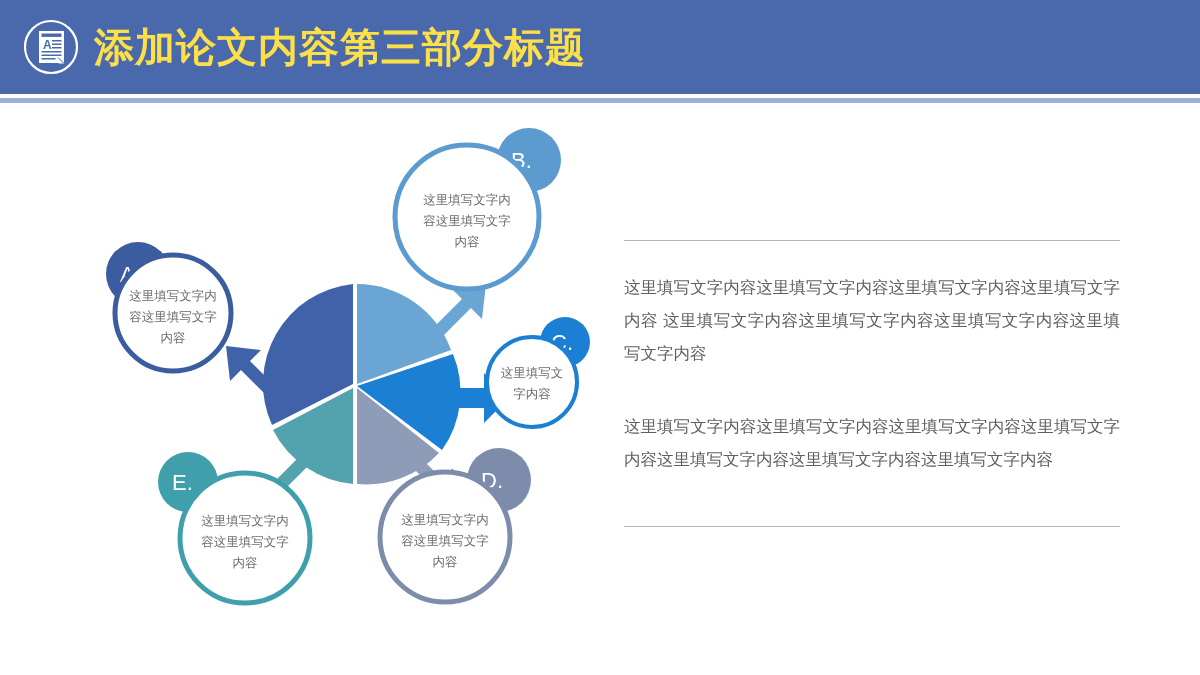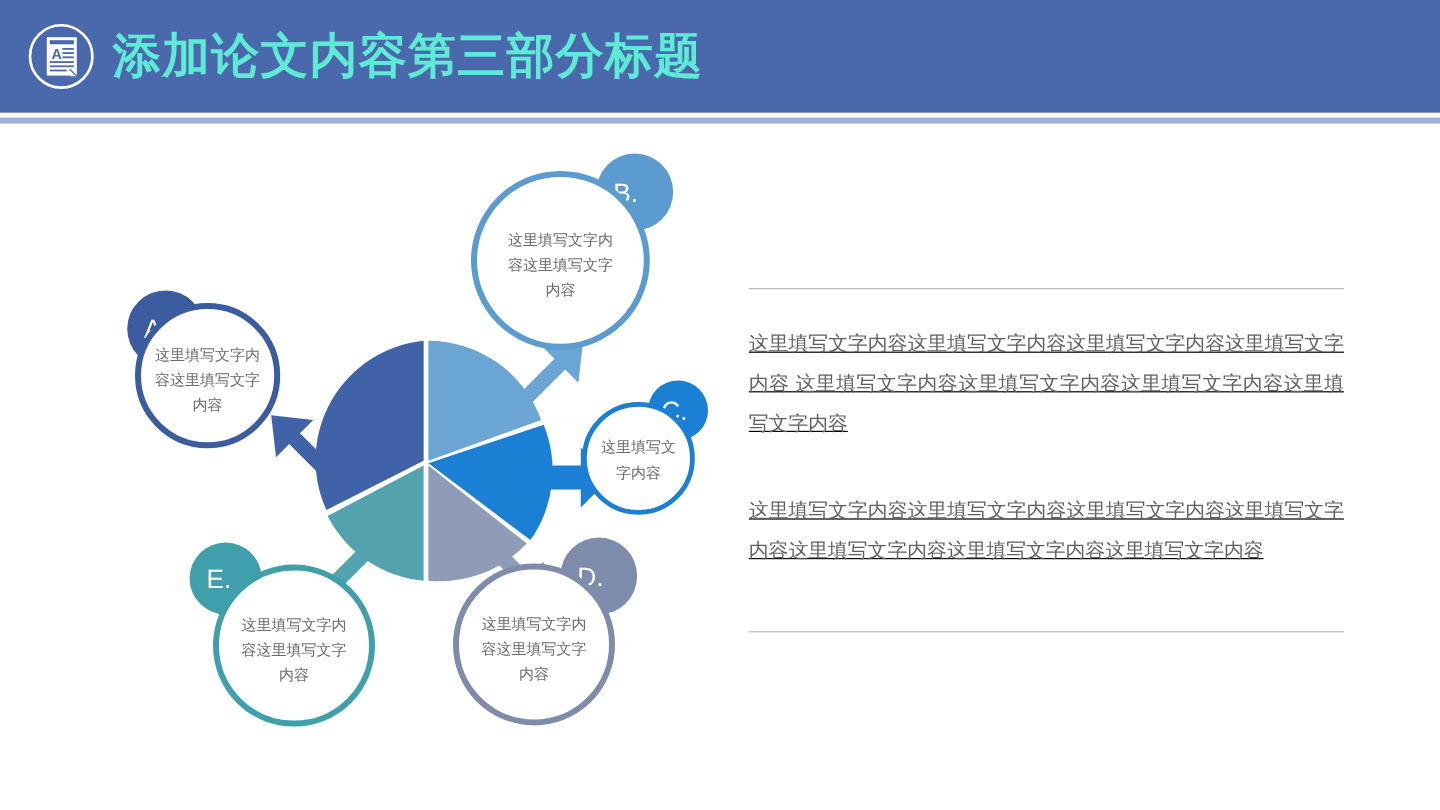--- a/index.html
+++ b/index.html
@@ -42,21 +42,21 @@
     background: #9fb0d6;
   }
   #doc-icon-wrap {
     margin-left: 22px;
     width: 58px; height: 58px;
     flex: 0 0 58px;
     display: flex; align-items: center; justify-content: center;
   }
   #title-text {
     margin-left: 14px;
-    color: #5eead4;
+    color: #fde047;
     font-size: 40px;
     font-weight: bold;
     letter-spacing: 1px;
     line-height: 1;
     white-space: nowrap;
   }
 
   
   #diagram {
     position: absolute;
@@ -80,21 +80,21 @@
   #right-panel {
     position: absolute;
     left: 624px; top: 240px;
     width: 496px;
   }
   .divider {
     width: 496px;
     height: 1px;
     background: #b7b7b7;
   }
-  #para-block { padding-top: 30px; padding-bottom: 22px; text-decoration: underline; }
+  #para-block { padding-top: 30px; padding-bottom: 22px; }
   .para {
     font-size: 16.5px;
     line-height: 33px;
     color: #5f5f5f;
     text-align: justify;
     font-family: "Liberation Sans", "DejaVu Sans", sans-serif;
   }
   #para-2 { margin-top: 40px; }
   #bottom-divider-wrap { margin-top: 28px; }
 </style>

